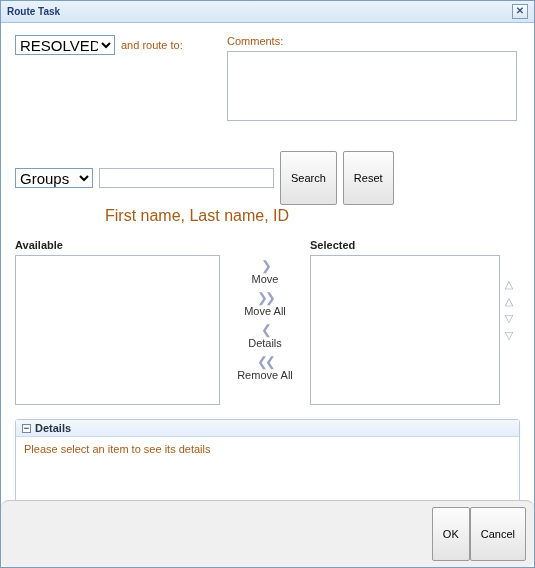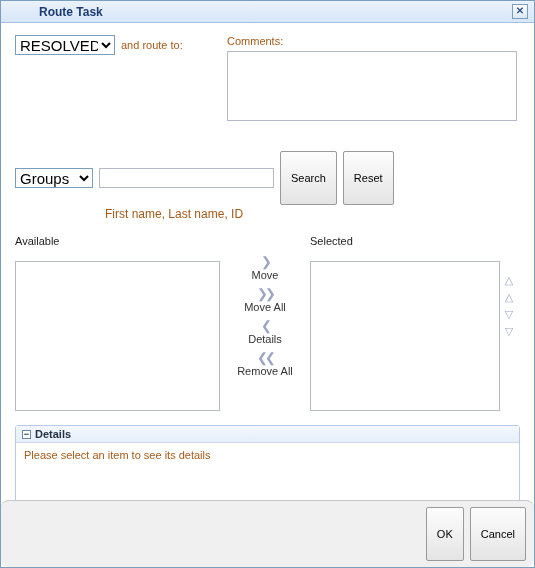--- a/index.html
+++ b/index.html
@@ -22,22 +22,21 @@
     background: linear-gradient(to bottom, #eaf2fb 0%, #d7e6f7 100%);
     border-bottom: 1px solid #a8c0de;
     padding: 3px 6px;
     display: flex;
     align-items: center;
     justify-content: space-between;
   }
   .titlebar .title {
     font-weight: bold;
     color: #1f3b73;
-    font-size: 12px;
-    margin-left: 32px;
+    font-size: 10px;
   }
   .close-btn {
     width: 16px; height: 15px;
     border: 1px solid #7b9ebd;
     background: linear-gradient(to bottom,#fdfdfe,#dbe7f4);
     font-size: 10px;
     line-height: 12px;
     text-align: center;
     cursor: pointer;
     color: #33558b;
@@ -87,32 +86,32 @@
   button.btn {
     border:1px solid #9a9a9a;
     background: linear-gradient(to bottom,#fdfdfd,#e4e4e4);
     font-size:11px;
     padding: 20px 10px;
     cursor:pointer;
     border-radius:2px;
   }
   .hint {
     color:#a55a18;
-    font-size:12px;
+    font-size:16px;
     margin-left: 90px;
     margin-top: 2px;
   }
   .lists-row {
     margin-top: 14px;
     display:flex;
     gap: 0;
     align-items: flex-start;
   }
   .list-col { display:flex; flex-direction:column; }
-  .list-label { font-weight:normal; color:#222; margin-bottom:14px; }
+  .list-label { font-weight:bold; color:#222; margin-bottom:4px; }
   .listbox {
     border:1px solid #b5b8c8;
     background:#fff;
     width: 205px;
     height: 150px;
   }
   .move-col {
     width: 90px;
     display:flex; flex-direction:column;
     align-items:center;
@@ -160,21 +159,21 @@
     font-size:9px;line-height:7px;text-align:center;
     background:#fff;color:#234;cursor:pointer;
   }
   .details-body {
     padding: 6px 8px; color:#a55a18;
   }
   .footer {
     border-top:1px solid #c6c6c6;
     background:#f0f0f0;
     padding:6px 8px;
-    display:flex; justify-content:flex-end; gap:6px;border-radius:8px;
+    display:flex; justify-content:flex-end; border-radius:8px;
   }
 </style>
 </head>
 <body>
 
 <div class="dialog">
   <div class="titlebar">
     <span class="title">Route Task</span>
     <div class="close-btn">✕</div>
   </div>

